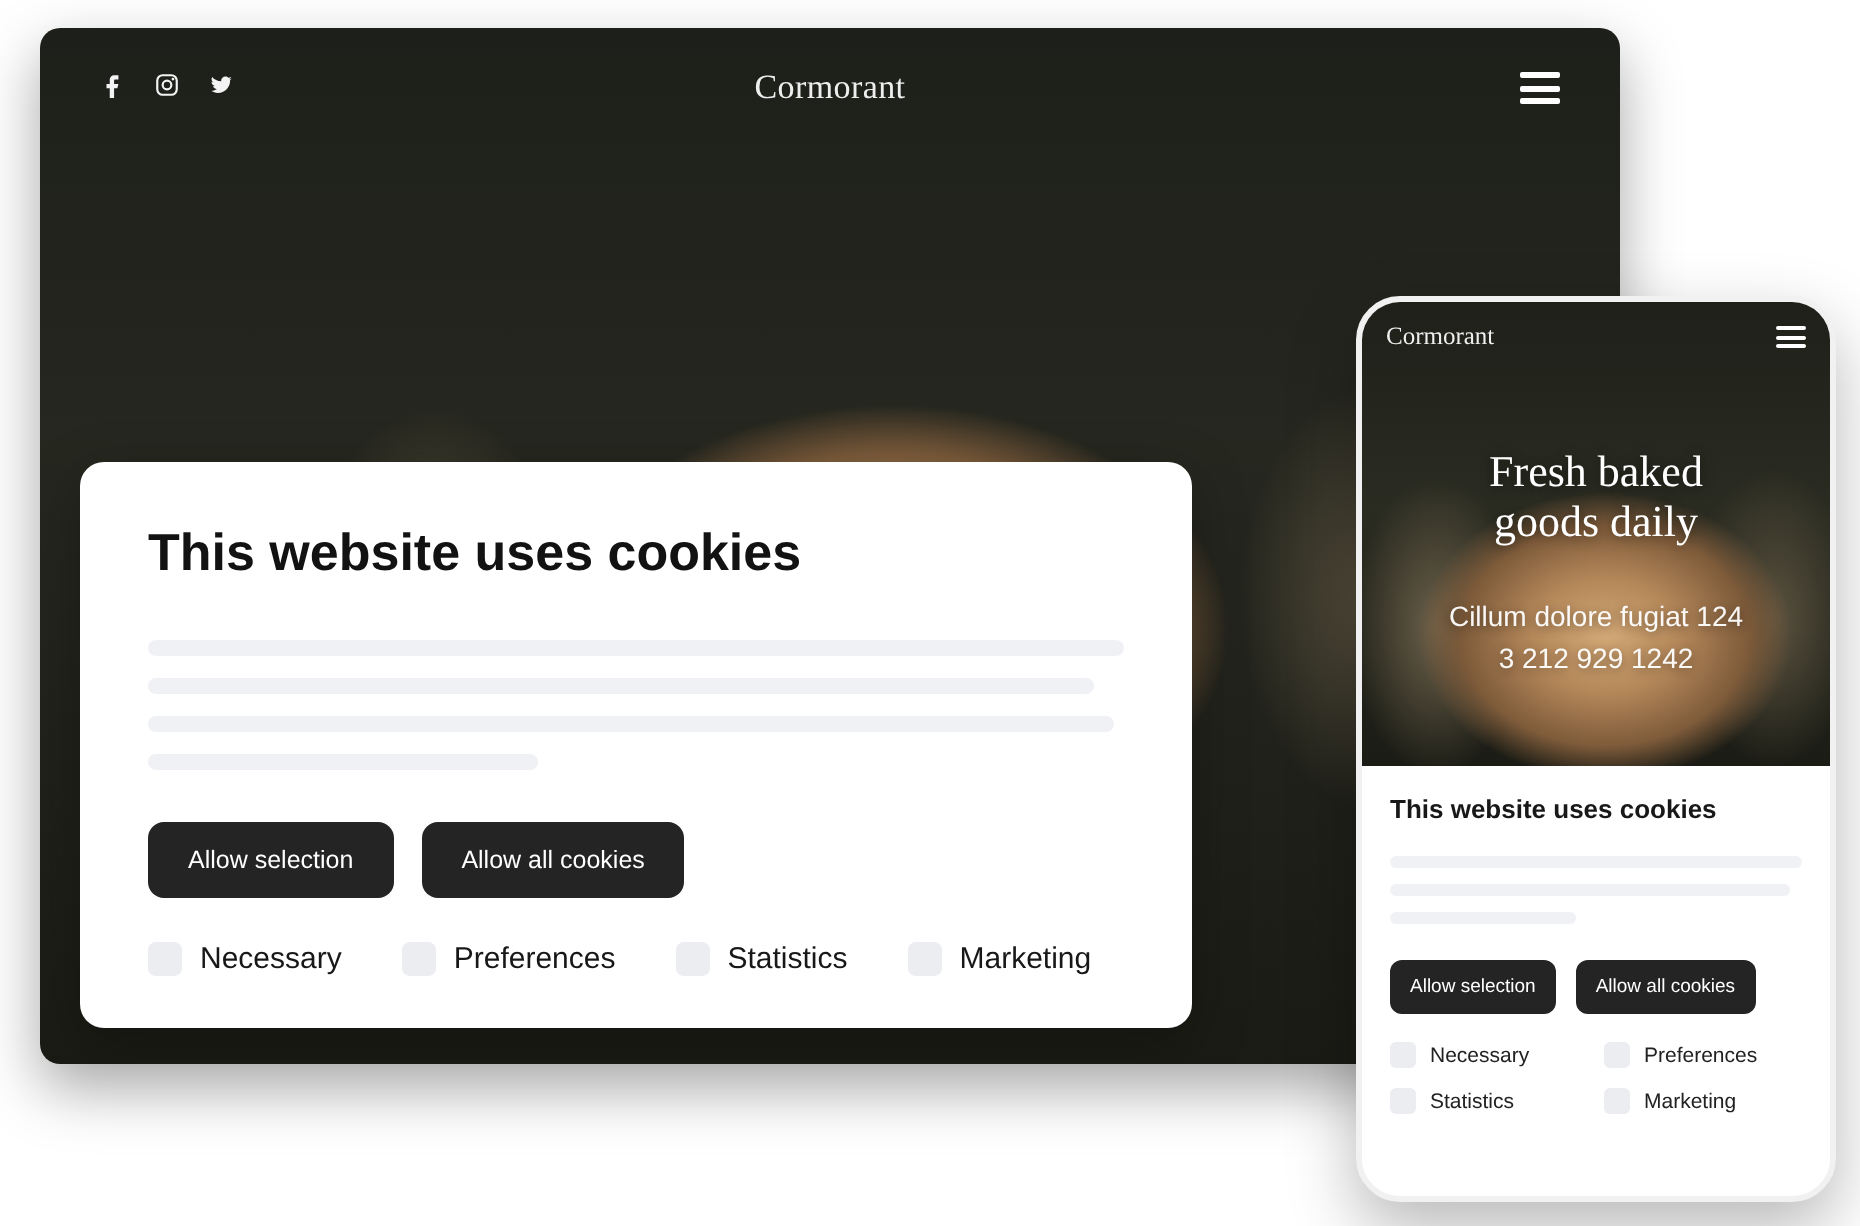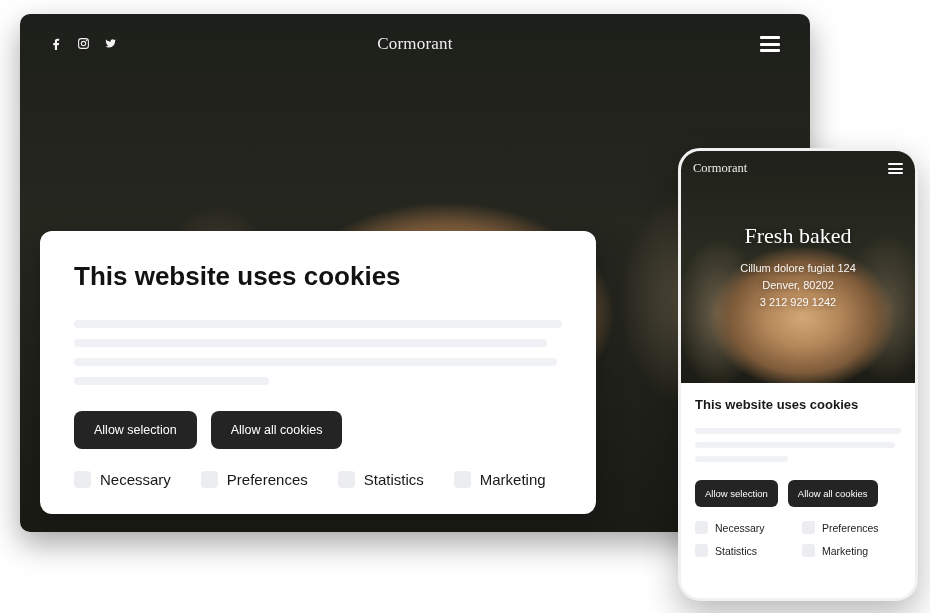--- a/index.html
+++ b/index.html
@@ -117,21 +117,21 @@
 
 .phone .hero-text {
   position: absolute; left:0; right:0; top: 72px;
   text-align:center; color:#fff;
   text-shadow: 0 1px 6px rgba(0,0,0,.5);
 }
 .phone .hero-text .headline {
   font-family: Georgia, "Times New Roman", serif;
   font-size: 22px; line-height: 1.15;
 }
-.phone .hero-text .sub { font-size: 11px; margin-top: 12px; line-height: 1.55; opacity:.95;}
+.phone .hero-text .sub { font-size: 14px; margin-top: 24px; line-height: 1.55; opacity:.95;}
 
 .phone .cookie-m {
   position:absolute; left:0; right:0; top: 232px; bottom:0;
   background:#fff; padding: 14px 14px 10px 14px;
 }
 .phone .cookie-m h3 { font-size: 13px; font-weight:700; color:#181818; margin-bottom:16px; }
 .phone .msk { background:#f0f1f4; height:6px; border-radius:3px; margin-bottom:8px; }
 .phone .msk1{width:100%;} .phone .msk2{width:97%;} .phone .msk3{width:45%;}
 .phone .mbtns { display:flex; gap:10px; margin-top:18px; margin-bottom:14px; }
 .phone .mbtn { background:#242424; color:#fff; border:none; border-radius:6px; padding:8px 10px; font-size:9.5px; cursor:pointer;}
@@ -203,24 +203,24 @@
     <div class="ph-title">Cormorant</div>
     <div class="ph-ham">
         <span></span>
         <span></span>
         <span></span>
       </div>
   </div>
   <div class="hero-text">
     <div class="headline">
       <div>Fresh baked</div>
+      <div>goods daily</div>
     </div>
     <div class="sub">
       <div>Cillum dolore fugiat 124</div>
-      <div>Denver, 80202</div>
       <div>3 212 929 1242</div>
     </div>
   </div>
   <div class="cookie-m">
     <h3>This website uses cookies</h3>
     <div class="msk msk1"></div>
     <div class="msk msk2"></div>
     <div class="msk msk3"></div>
     <div class="mbtns">
       <button class="mbtn">Allow selection</button>

